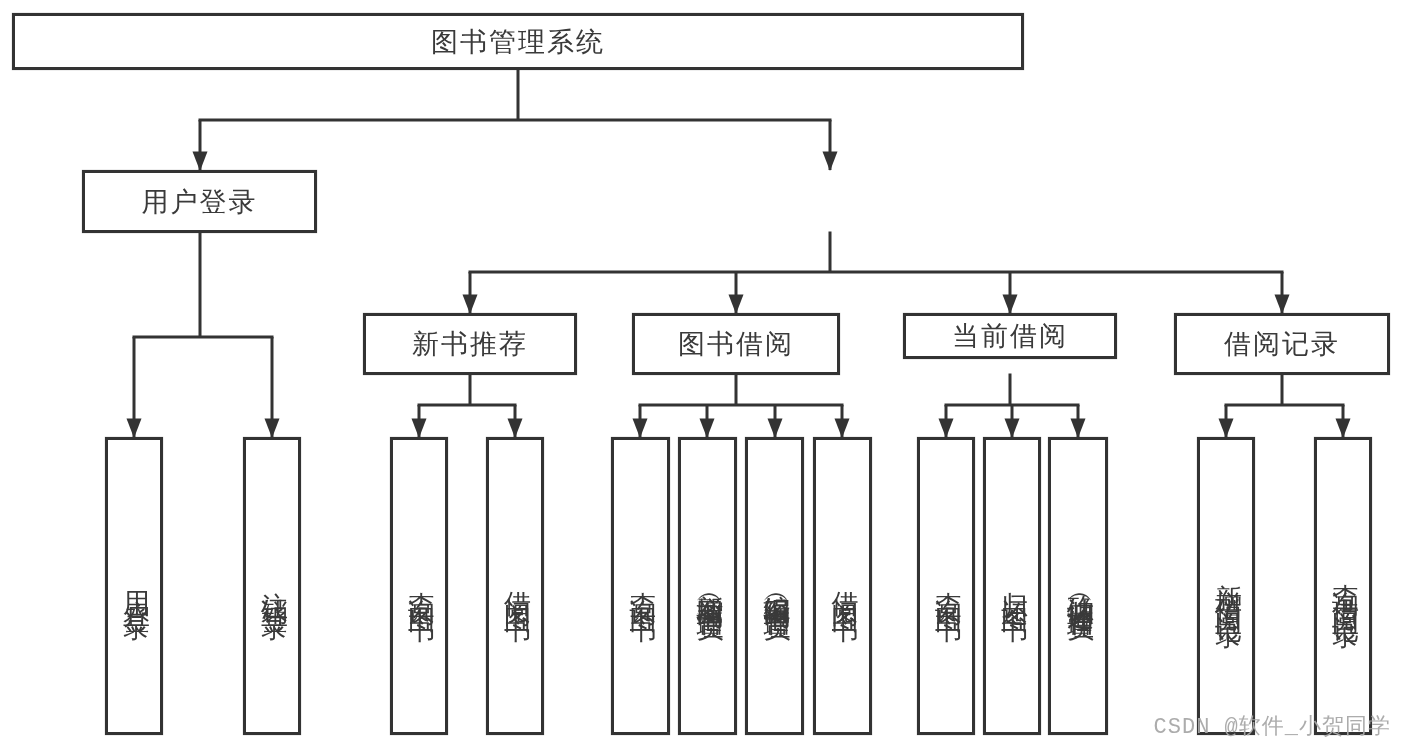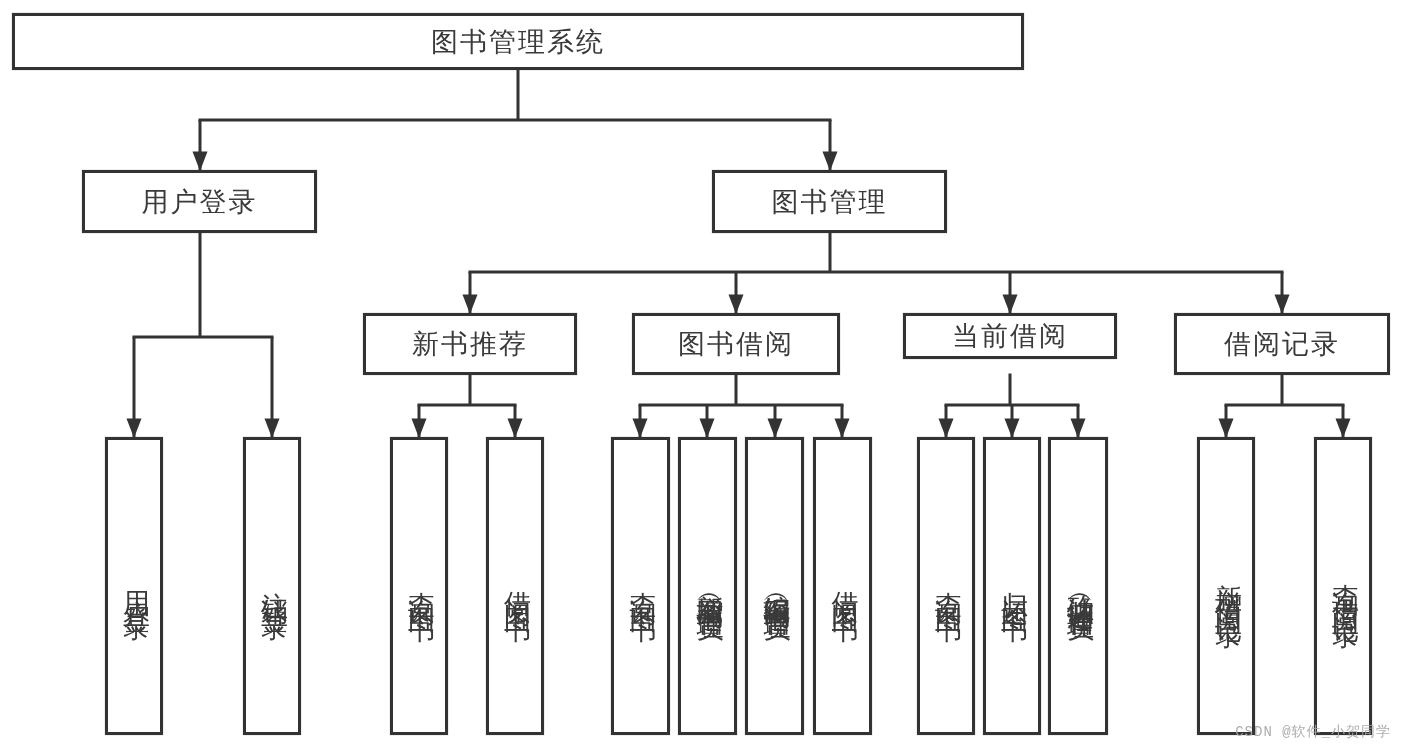--- a/index.html
+++ b/index.html
@@ -40,21 +40,21 @@
     letter-spacing: 8px;
     line-height: 1;
   }
   .v.tight {
     letter-spacing: 3px;
   }
   .watermark {
     position: absolute;
     right: 14px;
     bottom: 6px;
-    font-size: 14px;
+    font-size: 22px;
     letter-spacing: 1px;
     color: rgba(168,168,168,0.95);
     z-index: 5;
     white-space: nowrap;
   }
 </style>
 </head>
 <body>
 
 <div class="canvas">
@@ -93,21 +93,20 @@
       <path d="M1012,405 L1012,437" marker-end="url(#ah)"></path>
       <path d="M1078,405 L1078,437" marker-end="url(#ah)"></path>
       <path d="M1226,405 L1226,437" marker-end="url(#ah)"></path>
       <path d="M1343,405 L1343,437" marker-end="url(#ah)"></path>
     </g>
   </svg>
 
   <div class="node h" style="left:12px; top:13px; width:1012px; height:57px">图书管理系统</div>
 
   <div class="node h" style="left:82px; top:170px; width:235px; height:63px">用户登录</div>
-  <div class="node h" style="left:712px; top:170px; width:235px; height:63px">图书管理</div>
 
   <div class="node h" style="left:363px; top:313px; width:214px; height:62px">新书推荐</div>
   <div class="node h" style="left:632px; top:313px; width:208px; height:62px">图书借阅</div>
   <div class="node h" style="left:903px; top:313px; width:214px; height:46px">当前借阅</div>
   <div class="node h" style="left:1174px; top:313px; width:216px; height:62px">借阅记录</div>
 
   <div class="node v" style="left:105px; top:437px; width:58px; height:298px">用户登录</div>
   <div class="node v" style="left:243px; top:437px; width:58px; height:298px">注销登录</div>
 
   <div class="node v" style="left:390px; top:437px; width:58px; height:298px">查询图书</div>

